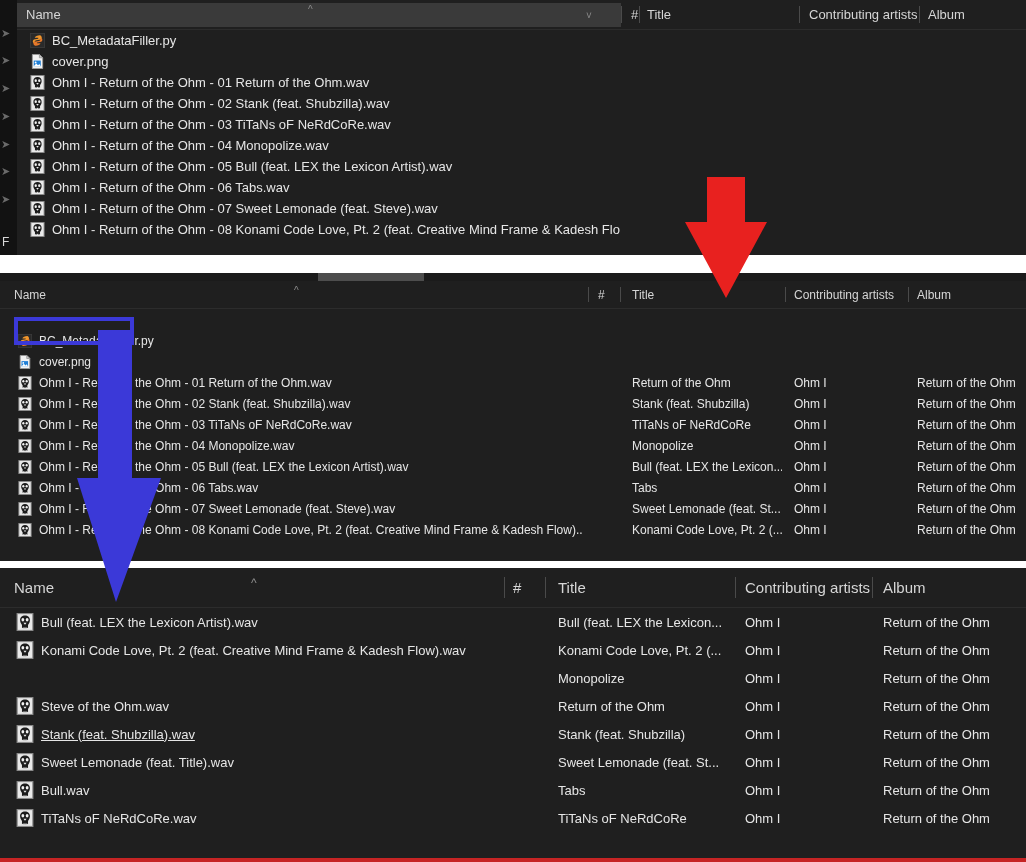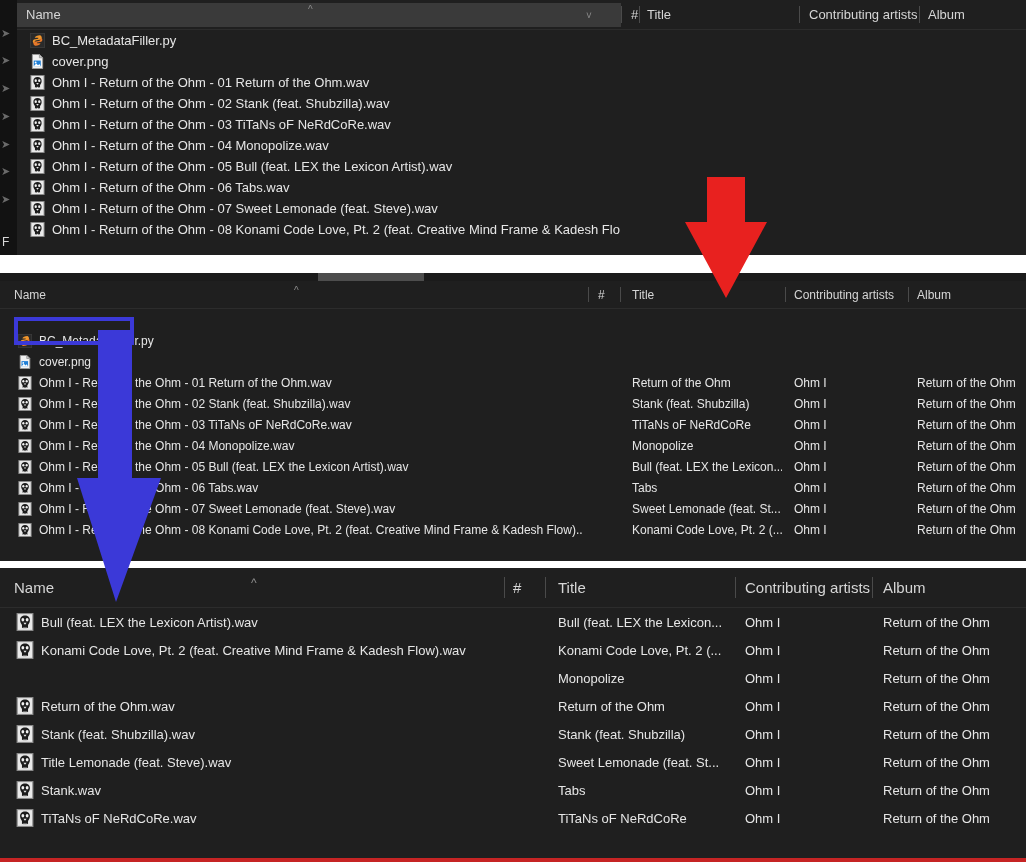--- a/index.html
+++ b/index.html
@@ -605,29 +605,29 @@
           <div class="c name" style="left: 16px; width: 480px;">
             <span class="ico" style="width: 18px; height: 18px;">
               <svg width="18" height="18" viewBox="0 0 16 16">
                 <rect x="1" y="0.5" width="14" height="15" fill="#e9e9e9" stroke="#8a8a8a"></rect>
                 <path d="M8 2.2 C5.4 2.2 3.6 4 3.6 6.3 C3.6 8 4.4 9.4 5.3 10.6 L5.3 13.6 L6.6 12.6 L7.1 13.9 L8 12.2 L8.9 13.9 L9.4 12.6 L10.7 13.6 L10.7 10.6 C11.6 9.4 12.4 8 12.4 6.3 C12.4 4 10.6 2.2 8 2.2 Z" fill="#1c1c1c"></path>
                 <ellipse cx="6.1" cy="6.0" rx="1.25" ry="1.5" fill="#f2f2f2"></ellipse>
                 <ellipse cx="9.9" cy="6.0" rx="1.25" ry="1.5" fill="#f2f2f2"></ellipse>
                 <path d="M6.6 8.6 L9.4 8.6 L8 10.4 Z" fill="#f2f2f2"></path>
               </svg>
             </span>
-            <span>Return of the Ohm.wav</span>
+            <span>Steve of the Ohm.wav</span>
           </div>
           <div class="c" style="left: 513px; width: 20px;"></div>
           <div class="c" style="left: 558px; width: 172px;">Return of the Ohm</div>
           <div class="c" style="left: 745px; width: 125px;">Ohm I</div>
           <div class="c" style="left: 883px; width: 138px;">Return of the Ohm</div>
         </div>
         <div class="row">
-          <div class="c name" style="left: 16px; width: 480px;">
+          <div class="c name" style="left: 16px; width: 480px; text-decoration: underline;">
             <span class="ico" style="width: 18px; height: 18px;">
               <svg width="18" height="18" viewBox="0 0 16 16">
                 <rect x="1" y="0.5" width="14" height="15" fill="#e9e9e9" stroke="#8a8a8a"></rect>
                 <path d="M8 2.2 C5.4 2.2 3.6 4 3.6 6.3 C3.6 8 4.4 9.4 5.3 10.6 L5.3 13.6 L6.6 12.6 L7.1 13.9 L8 12.2 L8.9 13.9 L9.4 12.6 L10.7 13.6 L10.7 10.6 C11.6 9.4 12.4 8 12.4 6.3 C12.4 4 10.6 2.2 8 2.2 Z" fill="#1c1c1c"></path>
                 <ellipse cx="6.1" cy="6.0" rx="1.25" ry="1.5" fill="#f2f2f2"></ellipse>
                 <ellipse cx="9.9" cy="6.0" rx="1.25" ry="1.5" fill="#f2f2f2"></ellipse>
                 <path d="M6.6 8.6 L9.4 8.6 L8 10.4 Z" fill="#f2f2f2"></path>
               </svg>
             </span>
             <span>Stank (feat. Shubzilla).wav</span>
@@ -641,39 +641,39 @@
           <div class="c name" style="left: 16px; width: 480px;">
             <span class="ico" style="width: 18px; height: 18px;">
               <svg width="18" height="18" viewBox="0 0 16 16">
                 <rect x="1" y="0.5" width="14" height="15" fill="#e9e9e9" stroke="#8a8a8a"></rect>
                 <path d="M8 2.2 C5.4 2.2 3.6 4 3.6 6.3 C3.6 8 4.4 9.4 5.3 10.6 L5.3 13.6 L6.6 12.6 L7.1 13.9 L8 12.2 L8.9 13.9 L9.4 12.6 L10.7 13.6 L10.7 10.6 C11.6 9.4 12.4 8 12.4 6.3 C12.4 4 10.6 2.2 8 2.2 Z" fill="#1c1c1c"></path>
                 <ellipse cx="6.1" cy="6.0" rx="1.25" ry="1.5" fill="#f2f2f2"></ellipse>
                 <ellipse cx="9.9" cy="6.0" rx="1.25" ry="1.5" fill="#f2f2f2"></ellipse>
                 <path d="M6.6 8.6 L9.4 8.6 L8 10.4 Z" fill="#f2f2f2"></path>
               </svg>
             </span>
-            <span>Title Lemonade (feat. Steve).wav</span>
+            <span>Sweet Lemonade (feat. Title).wav</span>
           </div>
           <div class="c" style="left: 513px; width: 20px;"></div>
           <div class="c" style="left: 558px; width: 172px;">Sweet Lemonade (feat. St...</div>
           <div class="c" style="left: 745px; width: 125px;">Ohm I</div>
           <div class="c" style="left: 883px; width: 138px;">Return of the Ohm</div>
         </div>
         <div class="row">
           <div class="c name" style="left: 16px; width: 480px;">
             <span class="ico" style="width: 18px; height: 18px;">
               <svg width="18" height="18" viewBox="0 0 16 16">
                 <rect x="1" y="0.5" width="14" height="15" fill="#e9e9e9" stroke="#8a8a8a"></rect>
                 <path d="M8 2.2 C5.4 2.2 3.6 4 3.6 6.3 C3.6 8 4.4 9.4 5.3 10.6 L5.3 13.6 L6.6 12.6 L7.1 13.9 L8 12.2 L8.9 13.9 L9.4 12.6 L10.7 13.6 L10.7 10.6 C11.6 9.4 12.4 8 12.4 6.3 C12.4 4 10.6 2.2 8 2.2 Z" fill="#1c1c1c"></path>
                 <ellipse cx="6.1" cy="6.0" rx="1.25" ry="1.5" fill="#f2f2f2"></ellipse>
                 <ellipse cx="9.9" cy="6.0" rx="1.25" ry="1.5" fill="#f2f2f2"></ellipse>
                 <path d="M6.6 8.6 L9.4 8.6 L8 10.4 Z" fill="#f2f2f2"></path>
               </svg>
             </span>
-            <span>Stank.wav</span>
+            <span>Bull.wav</span>
           </div>
           <div class="c" style="left: 513px; width: 20px;"></div>
           <div class="c" style="left: 558px; width: 172px;">Tabs</div>
           <div class="c" style="left: 745px; width: 125px;">Ohm I</div>
           <div class="c" style="left: 883px; width: 138px;">Return of the Ohm</div>
         </div>
         <div class="row">
           <div class="c name" style="left: 16px; width: 480px;">
             <span class="ico" style="width: 18px; height: 18px;">
               <svg width="18" height="18" viewBox="0 0 16 16">

